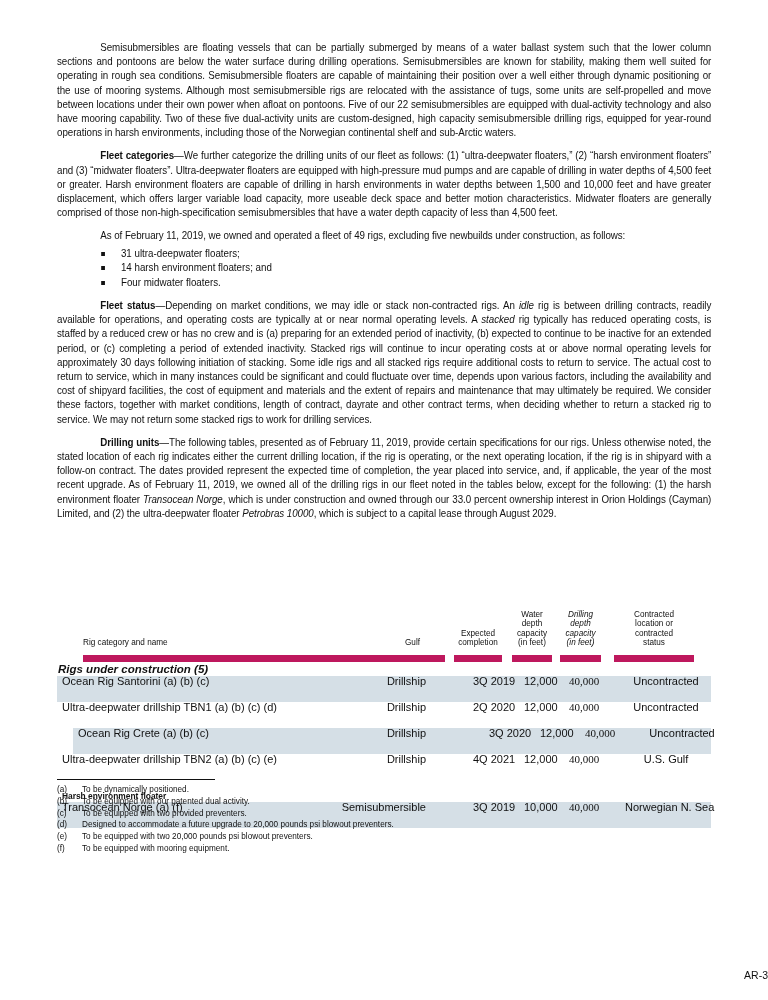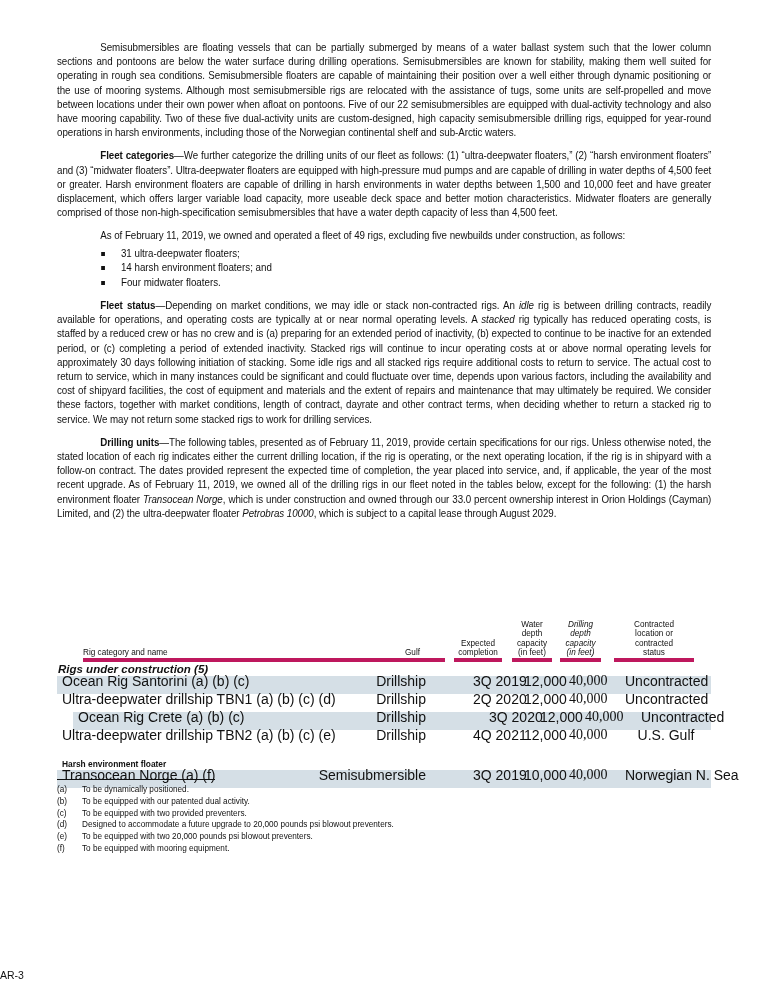--- a/index.html
+++ b/index.html
@@ -62,44 +62,44 @@
       line-height: 9.6px;
     }
     .thead {
       position: relative;
       height: 40px;
     }
     .th {
       position: absolute;
       bottom: 0;
       text-align: center;
-      border-bottom: 4px solid #be185d;
-      padding-bottom: 0;
+      border-bottom: 7px solid #be185d;
+      padding-bottom: 7px;
       white-space: pre-line;
       color: #111;
     }
     .th.left { text-align: left; }
     .section-title {
       font-size: 11.5px;
       font-weight: bold;
       font-style: italic;
       line-height: 13px;
       margin-top: 1px;
       margin-left: 1px;
     }
     .group-title {
       font-size: 8.4px;
       font-weight: bold;
       line-height: 11px;
       margin-left: 5px;
     }
     .row {
       position: relative;
-      height: 18px;
-      font-size: 14px;
+      height: 26px;
+      font-size: 11px;
       line-height: 10.5px;
     }
     .row.shaded { background: #d5dfe6; }
     .cell { position: absolute; top: 0; white-space: nowrap; }
     .c-name { left: 5px; }
     .c-type { right: 285px; text-align: right; }
     .c-comp { left: 416px; }
     .c-wd { left: 467px; }
     .c-dd { left: 512px; font-family: Liberation Serif, serif; }
     .c-st { left: 568px; width: 82px; text-align: center; }
@@ -120,21 +120,21 @@
       line-height: 11.8px;
     }
     .fn { display: flex; }
     .fn .mark { width: 25px; }
 
     .page-number {
       position: absolute;
       top: 969px;
       left: 0;
       width: 768px;
-      text-align: left;
+      text-align: right;
       font-size: 10.5px;
     }
   </style>
 </head>
 <body>
 
 <div class="page">
   <p class="para">Semisubmersibles are floating vessels that can be partially submerged by means of a water ballast system such that the lower column sections and pontoons are below the water surface during drilling operations.  Semisubmersibles are known for stability, making them well suited for operating in rough sea conditions.  Semisubmersible floaters are capable of maintaining their position over a well either through dynamic positioning or the use of mooring systems.  Although most semisubmersible rigs are relocated with the assistance of tugs, some units are self-propelled and move between locations under their own power when afloat on pontoons.  Five of our 22 semisubmersibles are equipped with dual-activity technology and also have mooring capability.  Two of these five dual-activity units are custom-designed, high capacity semisubmersible drilling rigs, equipped for year-round operations in harsh environments, including those of the Norwegian continental shelf and sub-Arctic waters.</p>
 
   <p class="para"><b>Fleet categories</b><span>—We further categorize the drilling units of our fleet as follows: (1) “ultra-deepwater floaters,” (2) “harsh environment floaters” and (3) “midwater floaters”.  Ultra-deepwater floaters are equipped with high-pressure mud pumps and are capable of drilling in water depths of 4,500 feet or greater.  Harsh environment floaters are capable of drilling in harsh environments in water depths between 1,500 and 10,000 feet and have greater displacement, which offers larger variable load capacity, more useable deck space and better motion characteristics.  Midwater floaters are generally comprised of those non-high-specification semisubmersibles that have a water depth capacity of less than 4,500 feet.</span></p>

